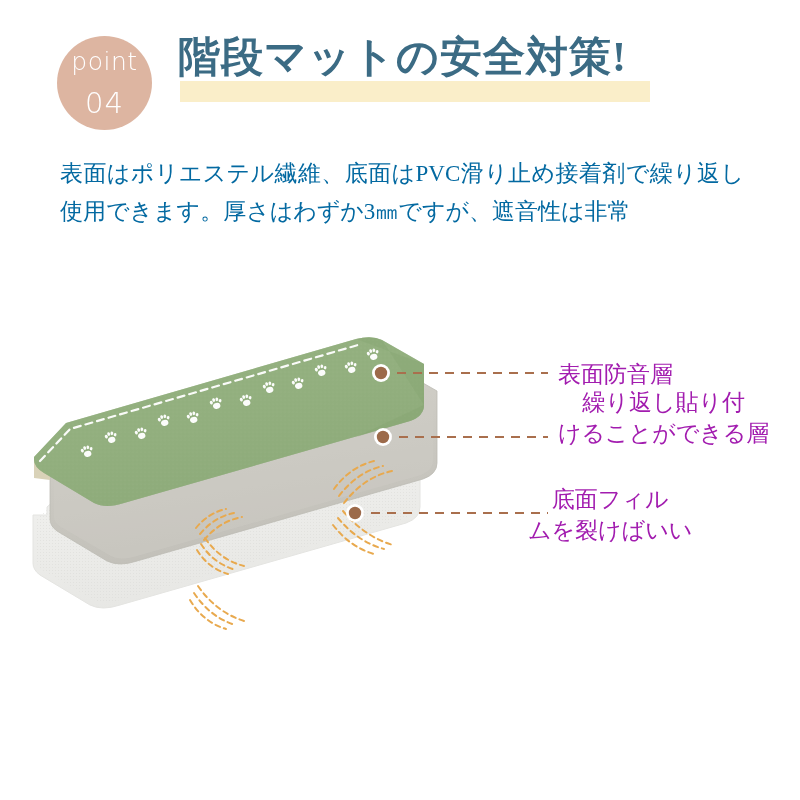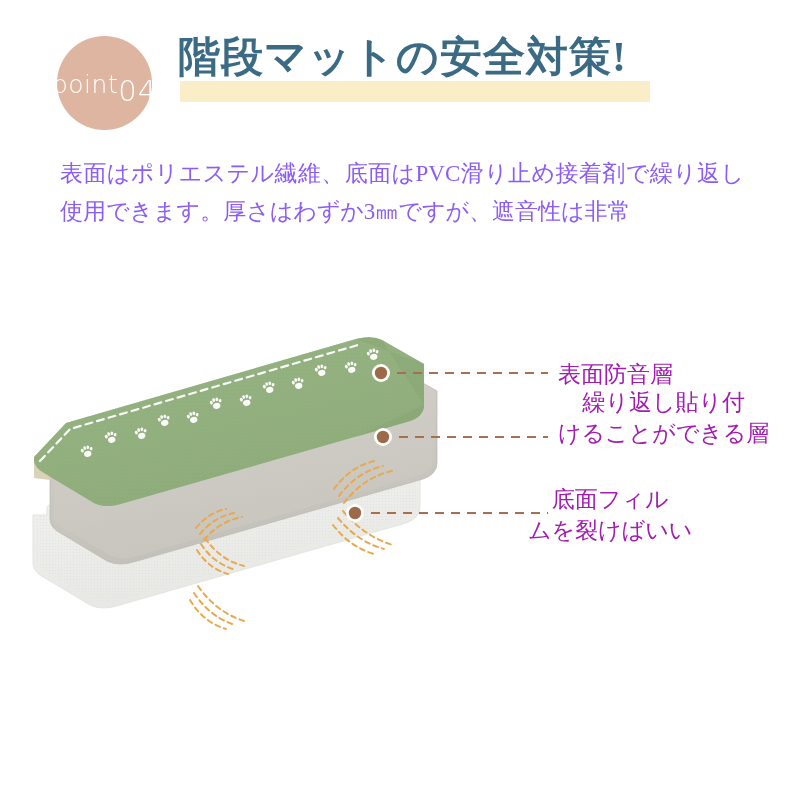--- a/index.html
+++ b/index.html
@@ -26,21 +26,21 @@
   
   .point-badge {
     position: absolute;
     left: 57px;
     top: 36px;
     width: 95px;
     height: 94px;
     border-radius: 50%;
     background: #ddb5a1;
     display: flex;
-    flex-direction: row;
+    flex-direction: column;
     align-items: center;
     justify-content: center;
     line-height: 1;
   }
   .point-badge .pb-word {
     color: #ffffff;
     font-family: "DejaVu Sans", sans-serif;
     font-size: 25px;
     font-weight: 300;
     letter-spacing: 0.5px;
@@ -83,21 +83,21 @@
 
   
   .lead {
     position: absolute;
     left: 60px;
     top: 132px;
     width: 684px;
     font-family: "Liberation Serif", "DejaVu Serif", serif;
     font-size: 23px;
     line-height: 1.66;
-    color: #8b5cf6;
+    color: #0369a1;
     text-align: justify;
     text-justify: inter-character;
   }
   .lead .last-line {
     display: block;
     text-align: center;
   }
 
   
   #illus {

